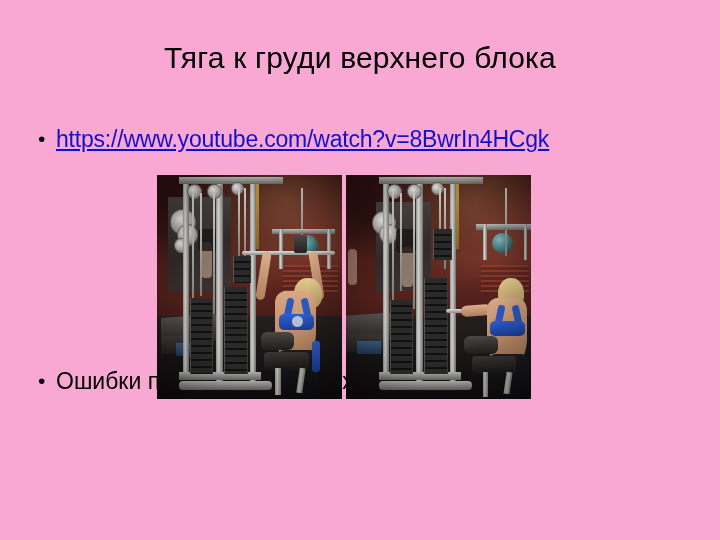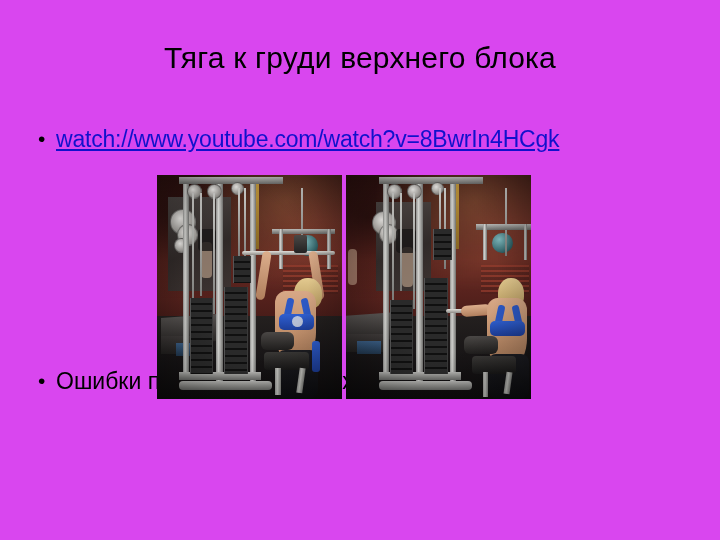--- a/index.html
+++ b/index.html
@@ -13,21 +13,21 @@
     height: 540px;
     overflow: hidden;
     font-family: "Liberation Sans", sans-serif;
     position: relative;
     -webkit-font-smoothing: antialiased;
   }
 
   .slide {
     position: absolute;
     inset: 0;
-    background: #d946ef;
+    background: #f9a8d4;
   }
 
   
   .slide-title {
     position: absolute;
     left: 36px;
     top: 40px;
     width: 648px;
     text-align: center;
     font-size: 30px;
@@ -280,21 +280,21 @@
 </head>
 <body>
 
 <div class="slide">
 
   <div class="slide-title">Тяга к груди верхнего блока</div>
 
   <div class="body-block">
     <div class="bullet-row">
       <span class="bullet-mark">•</span>
-      <a class="link-text" href="#">watch://www.youtube.com/watch?v=8BwrIn4HCgk</a>
+      <a class="link-text" href="#">https://www.youtube.com/watch?v=8BwrIn4HCgk</a>
     </div>
   </div>
 
   <div class="bullet-row-2">
     <span class="bullet-mark">•</span>
     <span class="bullet-text">Ошибки при тренированиях в гравитроне</span>
   </div>
 
   <div class="picture-pair">
 

